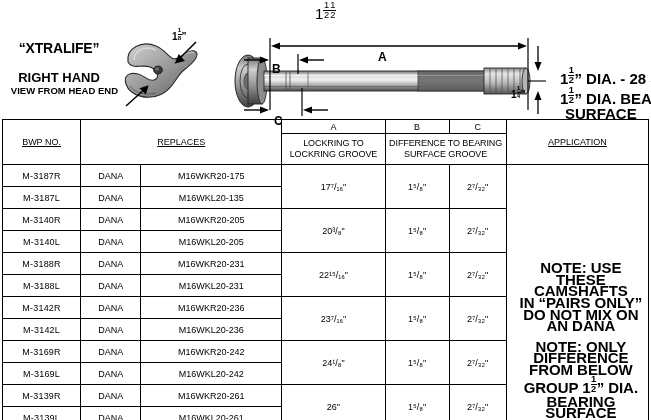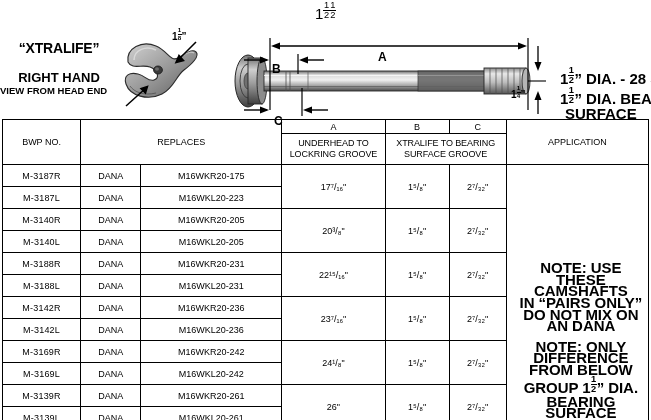--- a/index.html
+++ b/index.html
@@ -77,21 +77,21 @@
     width: 110px;
     text-align: center;
     font-size: 13px;
     font-weight: bold;
   }
   .rh-line2 {
     position: absolute;
     left: 0px;
     top: 61px;
     width: 118px;
-    text-align: left;
+    text-align: right;
     font-size: 9.5px;
     font-weight: bold;
   }
 
   
   .cam-wrap {
     position: absolute;
     left: 118px;
     top: 12px;
     width: 90px;
@@ -210,20 +210,21 @@
     font-size: 15px;
     font-weight: bold;
     line-height: 11.6px;
     padding-left: 7px;
     letter-spacing: -0.05px;
   }
   .app-gap { height: 9px; }
   .app-title-cell {
     font-size: 8.8px;
     font-weight: bold;
+    text-decoration: underline;
   }
   .nb { border-bottom: none !important; }
   .nt { border-top: none !important; }
 </style>
 </head>
 <body>
 
 <div class="title-bar">
   <span>1</span><span class="frac"><span class="n">1</span><span class="d">2</span></span><span class="frac"><span class="n">1</span><span class="d">2</span></span>
 </div>
@@ -385,44 +386,44 @@
     <tr>
       <td rowspan="2" class="app-title-cell">BWP NO.</td>
       <td rowspan="2" colspan="2" class="app-title-cell">REPLACES</td>
       <td class="hdr-ltr">A</td>
       <td class="hdr-ltr">B</td>
       <td class="hdr-ltr">C</td>
       <td rowspan="2" class="app-title-cell">APPLICATION</td>
     </tr>
     <tr>
       <td class="hdr-txt">
-        <span>UNDERHEAD TO</span><br>
+        <span>LOCKRING TO</span><br>
         <span>LOCKRING GROOVE</span>
       </td>
       <td class="hdr-txt" colspan="2">
-        <span>XTRALIFE TO BEARING</span><br>
+        <span>DIFFERENCE TO BEARING</span><br>
         <span>SURFACE GROOVE</span>
       </td>
     </tr>
   </thead>
   <tbody>
 
     <tr>
       <td class="bwp">M-3187R</td>
       <td class="rep-brand">DANA</td>
       <td class="rep-num">M16WKR20-175</td>
       <td class="dimcell" rowspan="2">17⁷/₁₆"</td>
       <td class="dimcell" rowspan="2">1⁵/₈"</td>
       <td class="dimcell" rowspan="2">2⁷/₃₂"</td>
       <td class="appcell nb" rowspan="4"></td>
     </tr>
     <tr>
       <td class="bwp">M-3187L</td>
       <td class="rep-brand">DANA</td>
-      <td class="rep-num">M16WKL20-223</td>
+      <td class="rep-num">M16WKL20-135</td>
     </tr>
 
     <tr>
       <td class="bwp">M-3140R</td>
       <td class="rep-brand">DANA</td>
       <td class="rep-num">M16WKR20-205</td>
       <td class="dimcell" rowspan="2">20³/₈"</td>
       <td class="dimcell" rowspan="2">1⁵/₈"</td>
       <td class="dimcell" rowspan="2">2⁷/₃₂"</td>
     </tr>

